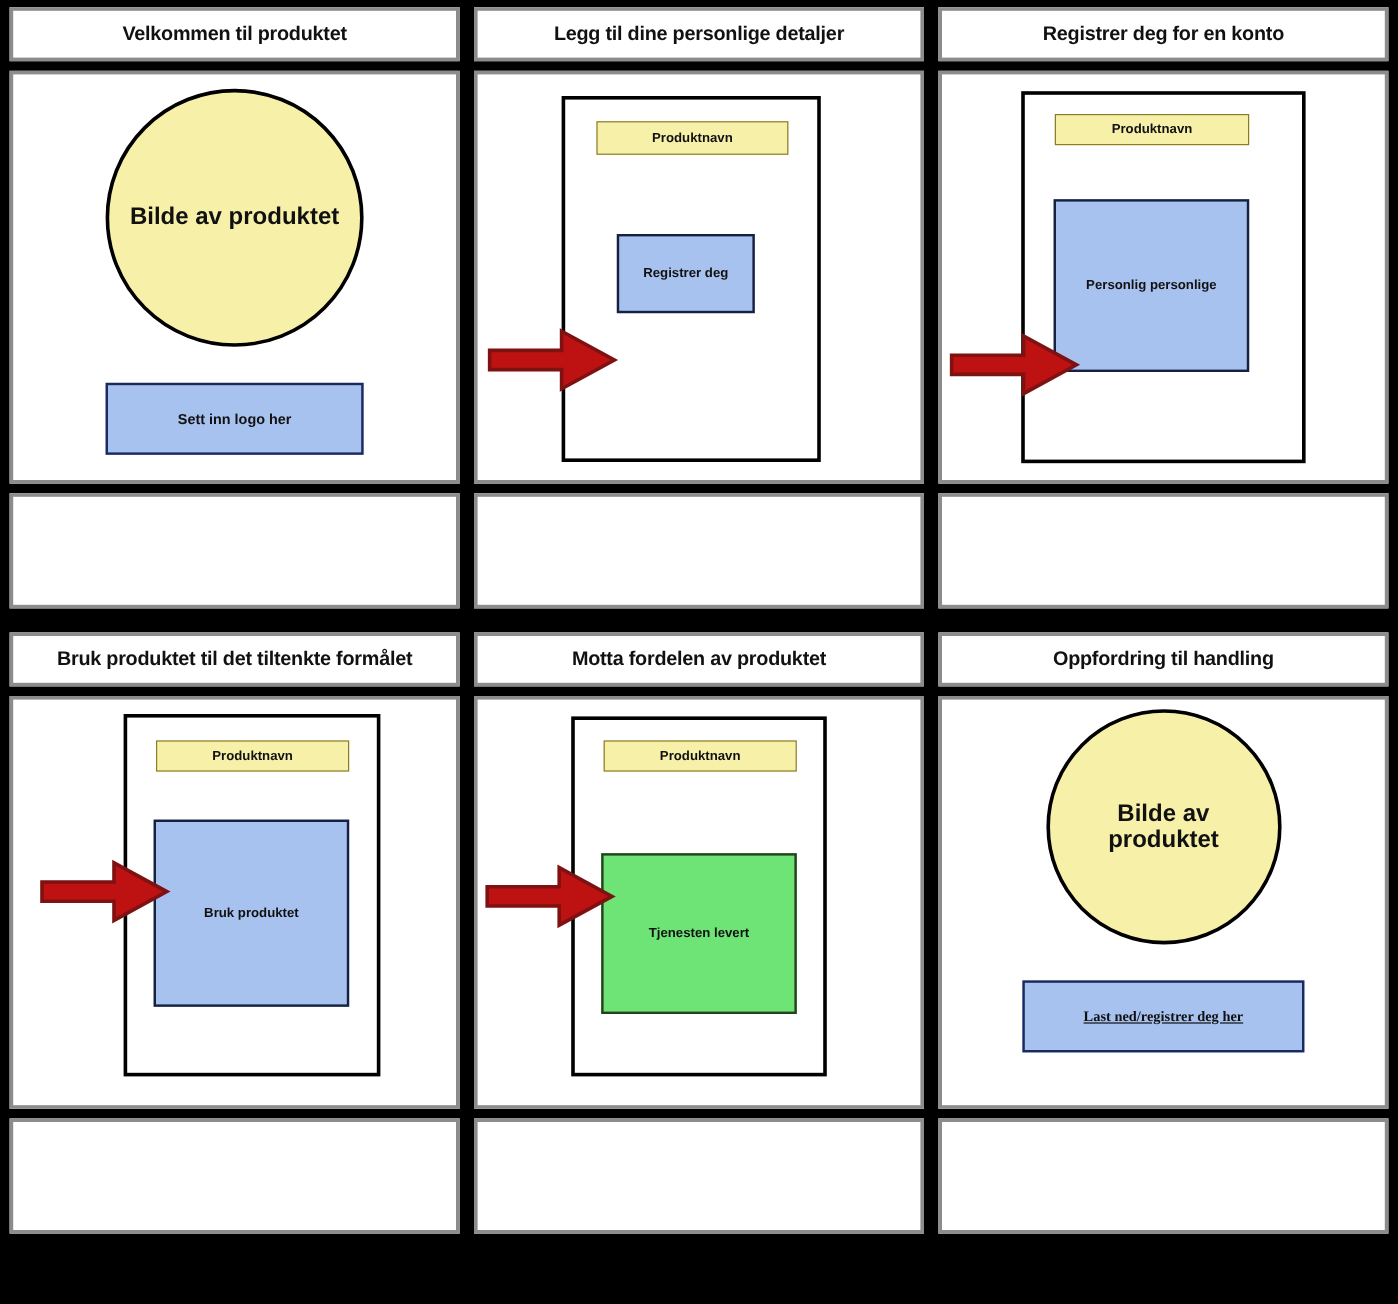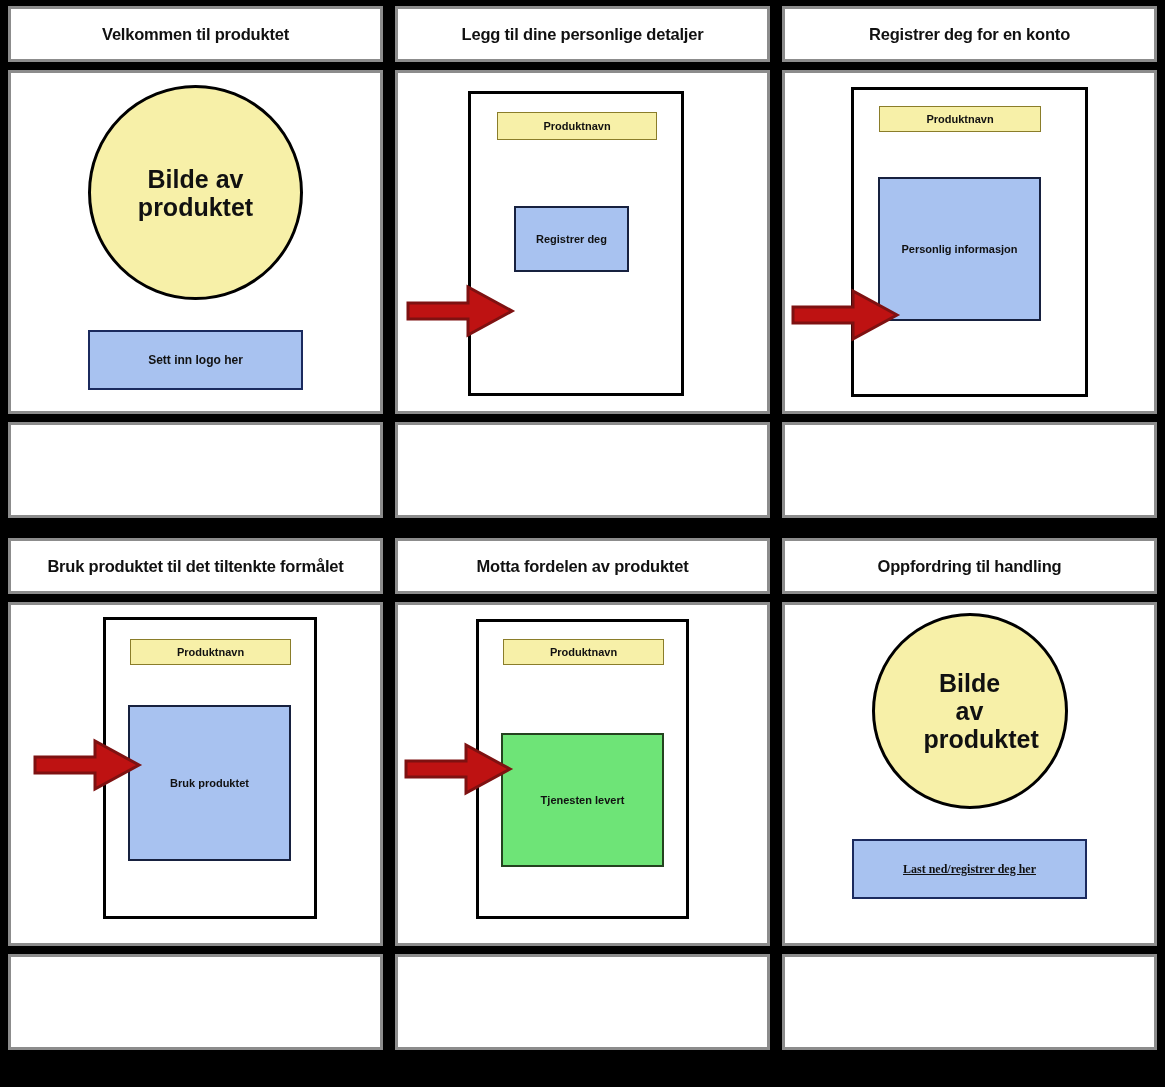--- a/index.html
+++ b/index.html
@@ -24,21 +24,21 @@
 
   .row-group {
     display: flex;
     flex-direction: column;
   }
 
   
   .header-row {
     display: flex;
     gap: 12px;
-    height: 56px;
+    height: 45px;
     margin-bottom: 8px;
   }
   .header-cell {
     flex: 1;
     background: #ffffff;
     border: 3px solid #8c8c8c;
     display: flex;
     align-items: center;
     justify-content: center;
   }
@@ -96,21 +96,21 @@
   .big-circle {
     border-radius: 50%;
     background: #f7f0a8;
     border: 3px solid #000000;
     display: flex;
     align-items: center;
     justify-content: center;
     text-align: center;
   }
   .big-circle-label {
-    font-size: 25px;
+    font-size: 20px;
     font-weight: bold;
     color: #111111;
     line-height: 1.12;
     padding: 0 14px;
     font-family: "Liberation Sans", sans-serif;
   }
   .logo-box {
     background: #a8c2f0;
     border: 2px solid #1b2a5e;
     display: flex;
@@ -222,21 +222,21 @@
         </div>
       </div>
 
       <div class="panel-cell">
         <div class="scene-page">
           <div class="page-frame" style="left:66px;top:14px;width:237px;height:310px;">
             <div class="product-name-bar" style="left:25px;top:16px;width:162px;height:26px;">
               <span class="product-name-label">Produktnavn</span>
             </div>
             <div class="content-box blue" style="left:24px;top:87px;width:163px;height:144px;">
-              <span class="content-box-label">Personlig informasjon</span>
+              <span class="content-box-label">Personlig personlige</span>
             </div>
           </div>
           <svg class="arrow" style="left:6px;top:212px;" width="110" height="60" viewBox="0 0 110 60">
             <polygon points="2,22 62,22 62,6 106,30 62,54 62,38 2,38" fill="#BE1212" stroke="#7E1111" stroke-width="3"></polygon>
           </svg>
         </div>
       </div>
 
     </div>
 

